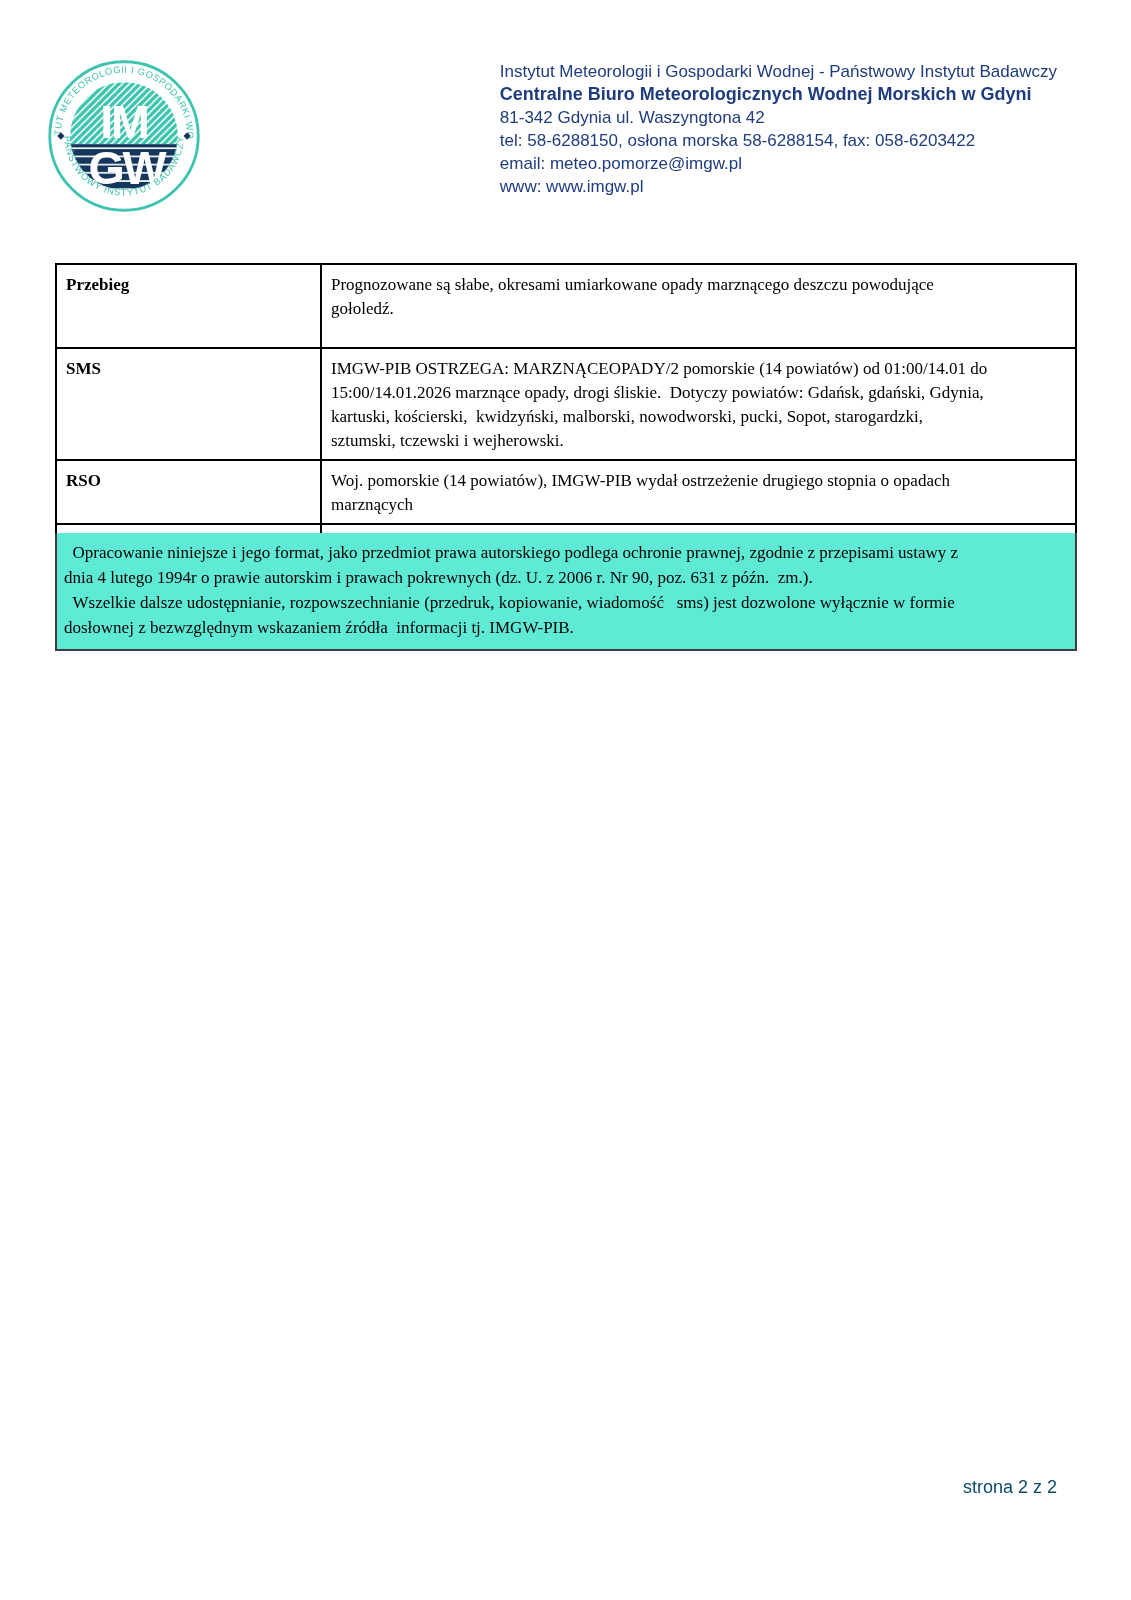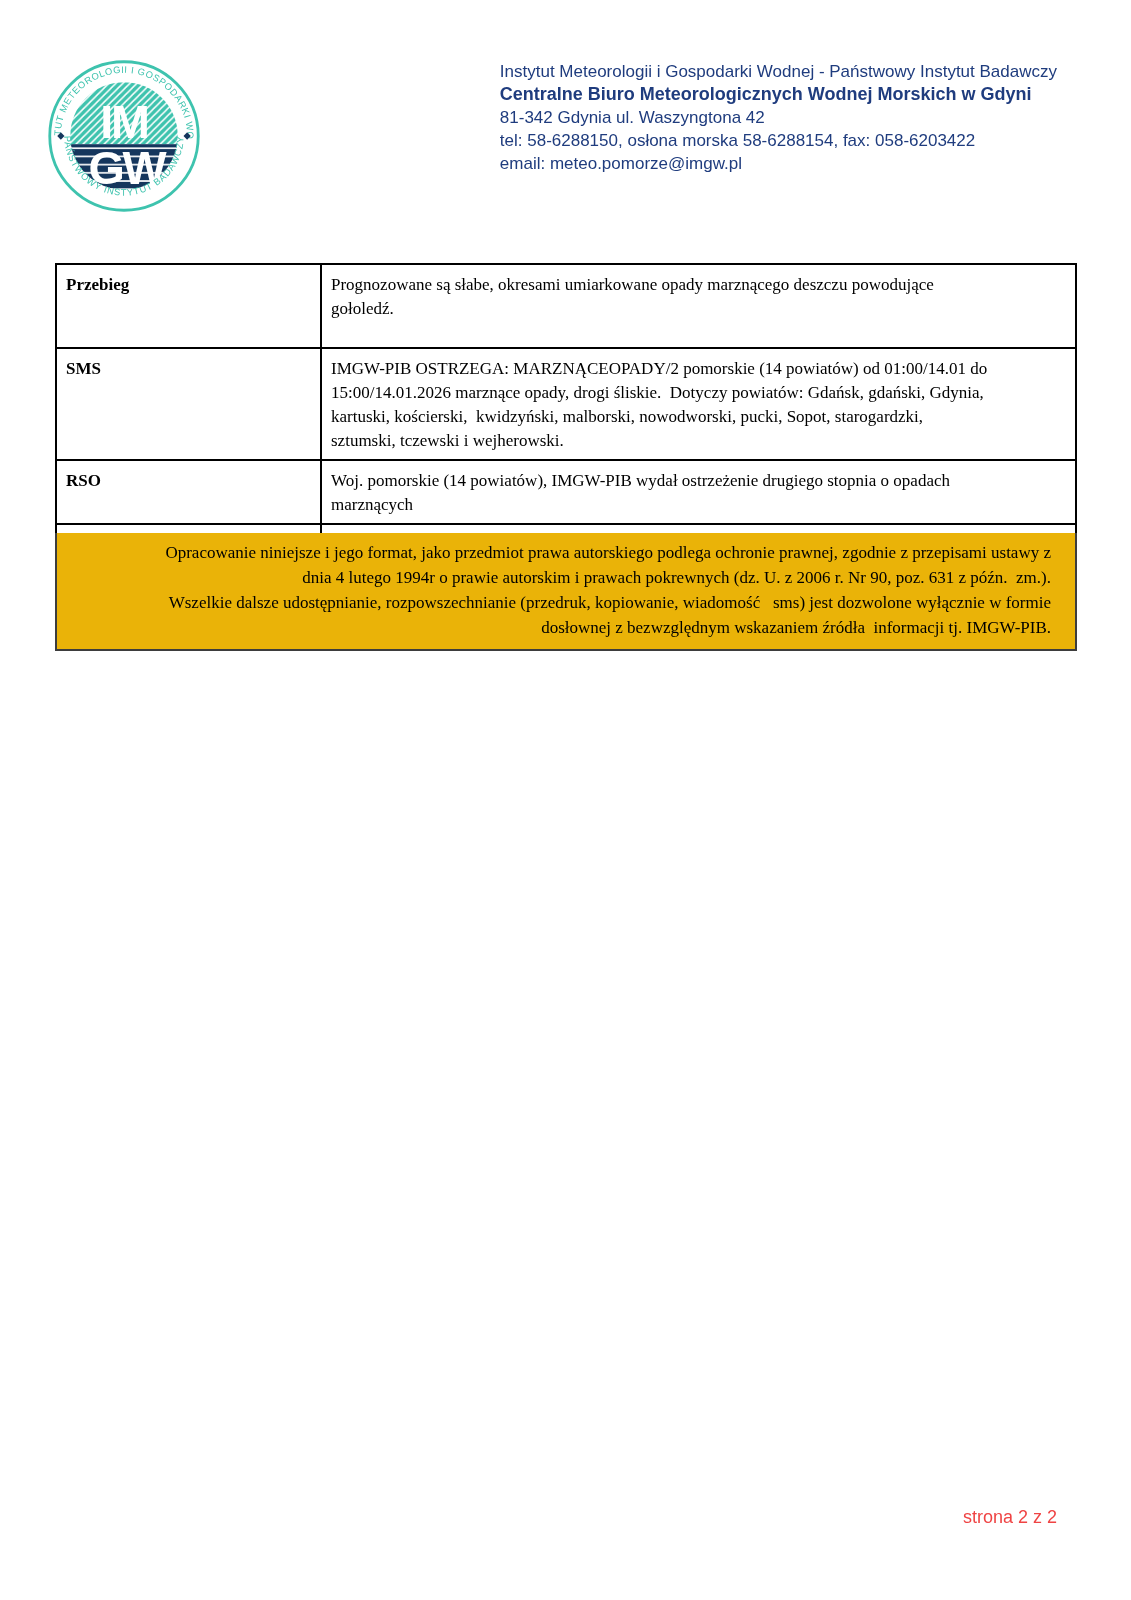--- a/index.html
+++ b/index.html
@@ -73,40 +73,38 @@
   tr.r-rso      td { height: 57px; }
   tr.r-uwagi    td { height: 41px; }
 
   
   .disclaimer {
     position: absolute;
     left: 55px;
     top: 533px;
     width: 1022px;
     box-sizing: border-box;
-    background: #eab308;
+    background: #5eead4;
     border: 2px solid #3d3d3d;
     border-top: none;
     padding: 7px 24px 9px 7px;
     font-family: "Liberation Serif", serif;
     font-size: 17px;
     line-height: 25px;
-    text-align: right;
   }
   .disclaimer .dpara { white-space: pre-wrap; }
 
   
   .page-footer {
     position: absolute;
     top: 1477px;
     right: 74px;
     font-family: "Liberation Sans", sans-serif;
     font-size: 18px;
-    color: #ef4444;
-    margin-top: 30px;
+    color: #0c4a6e;
   }
 </style>
 </head>
 <body>
 
 <div class="page">
 
   <div class="logo">
     <svg viewBox="0 0 130 130" xmlns="http://www.w3.org/2000/svg">
       <defs>
@@ -146,20 +144,21 @@
       <rect x="116.8" y="62.8" width="4.4" height="4.4" transform="rotate(45 119 65)" fill="#15365d"></rect>
     </svg>
   </div>
 
   <div class="letterhead">
     <div class="hline">Instytut Meteorologii i Gospodarki Wodnej - Państwowy Instytut Badawczy</div>
     <div class="hline bold">Centralne Biuro Meteorologicznych Wodnej Morskich w Gdyni</div>
     <div class="hline">81-342 Gdynia ul. Waszyngtona 42</div>
     <div class="hline">tel: 58-6288150, osłona morska 58-6288154, fax: 058-6203422</div>
     <div class="hline">email: meteo.pomorze@imgw.pl</div>
+    <div class="hline">www: www.imgw.pl</div>
   </div>
 
   <table class="warning">
     <tbody>
       <tr class="r-przebieg">
         <td class="lbl">Przebieg</td>
         <td class="val">Prognozowane są słabe, okresami umiarkowane opady marznącego deszczu powodujące
 gołoledź.</td>
       </tr>
       <tr class="r-sms">

